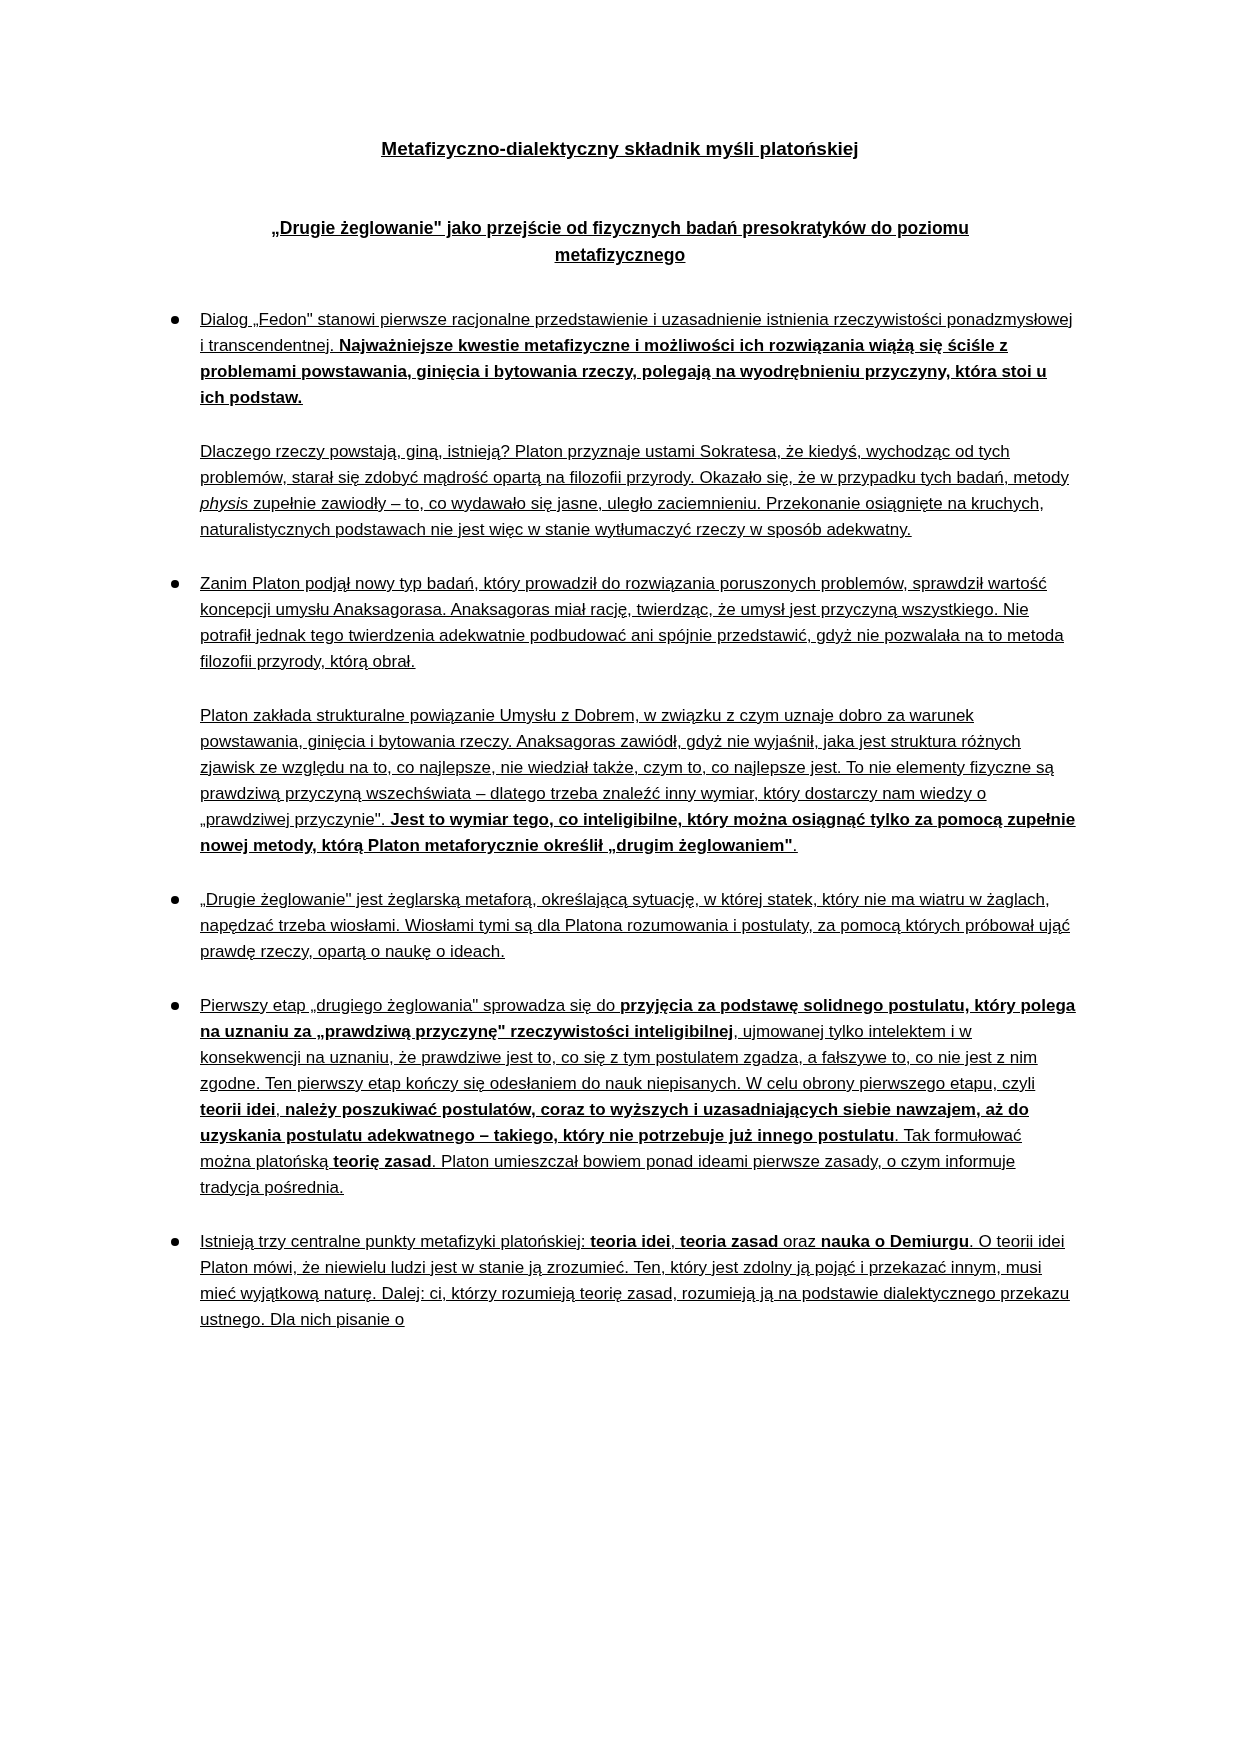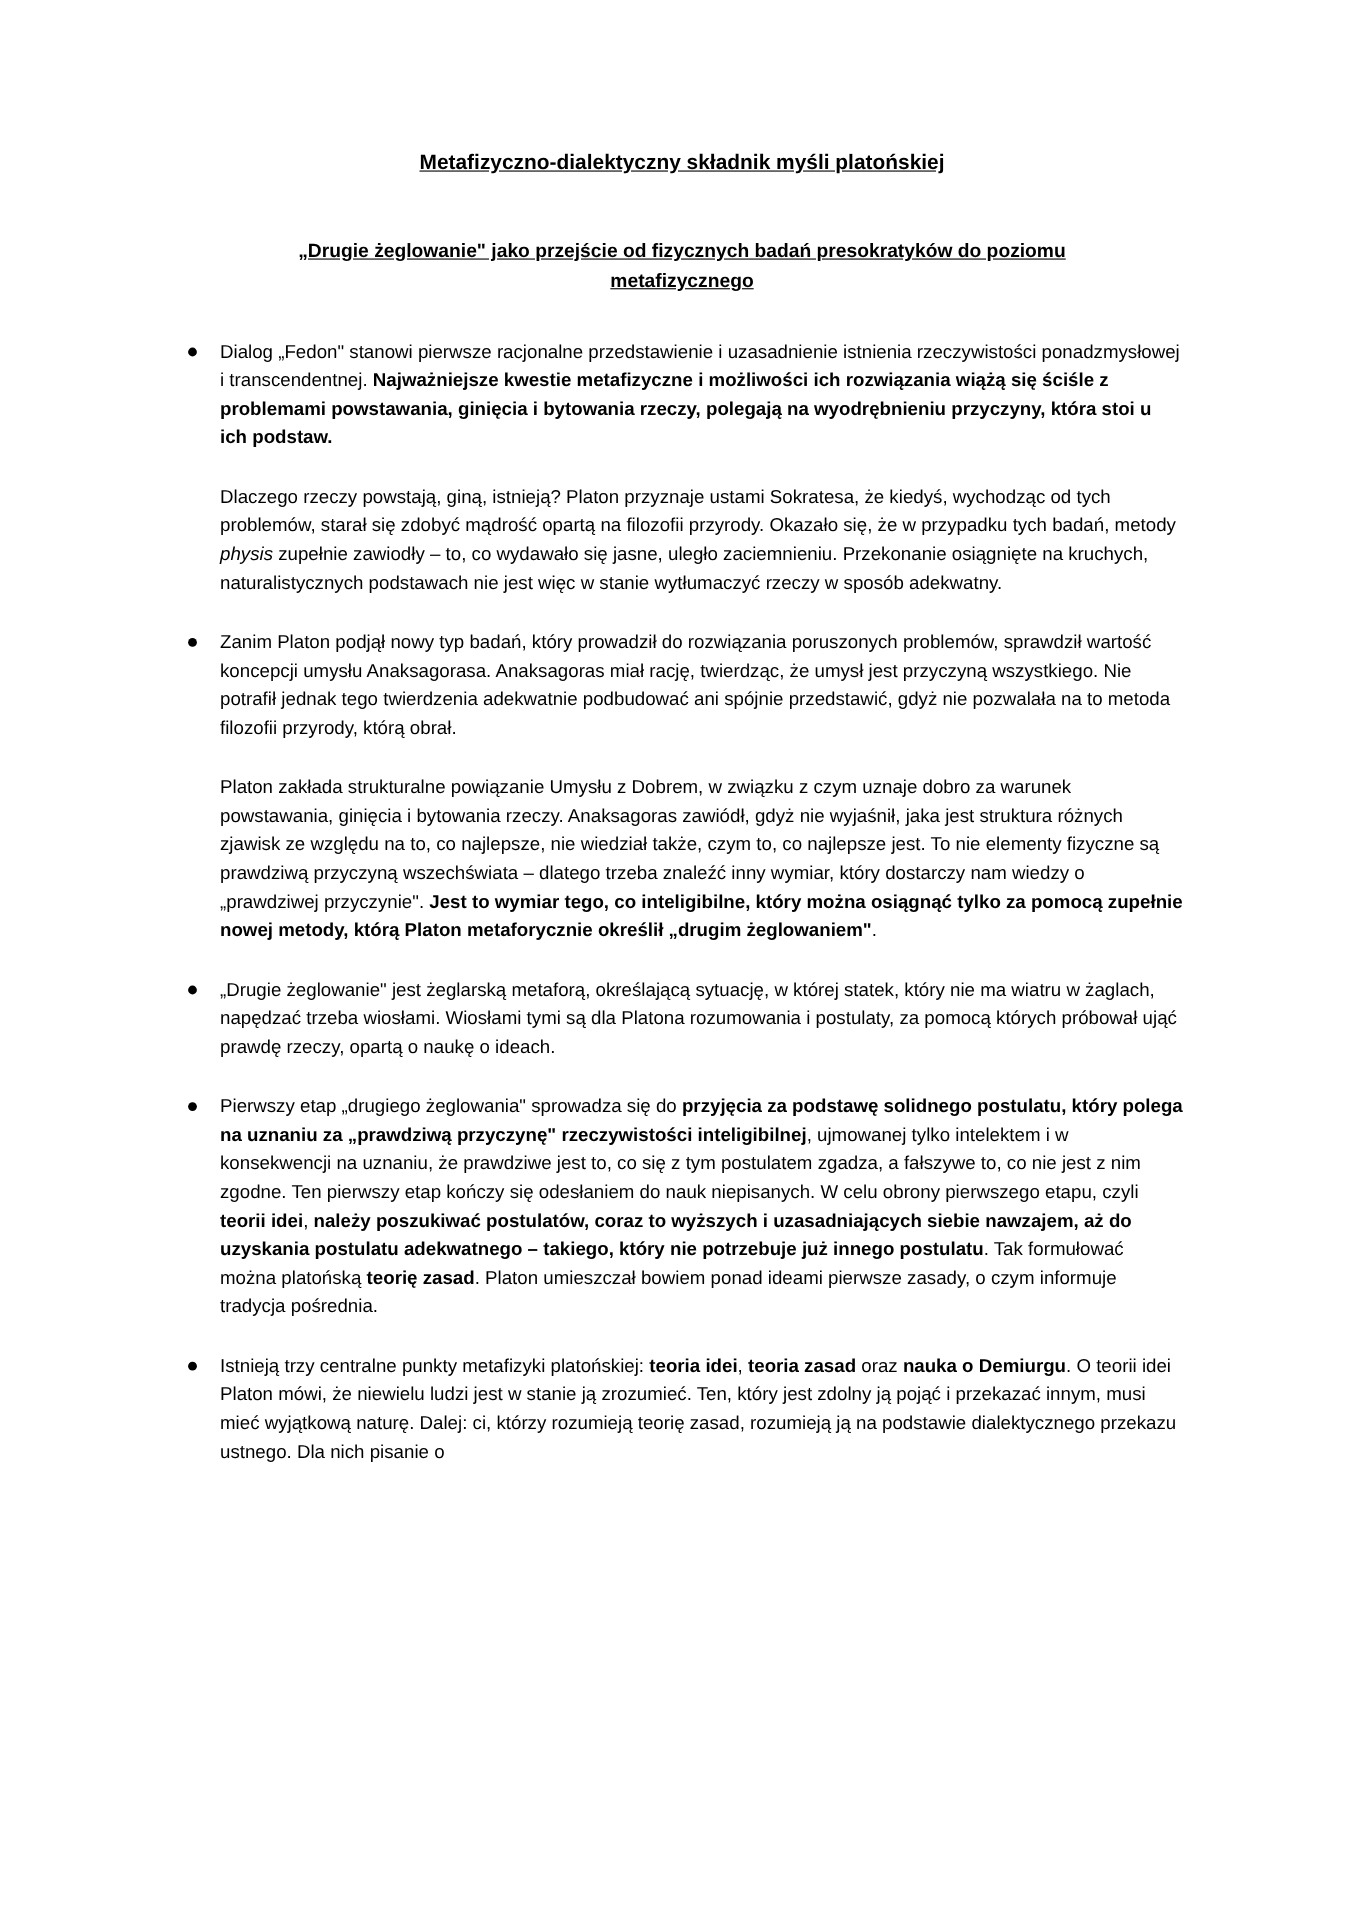--- a/index.html
+++ b/index.html
@@ -1,15 +1,15 @@
 <!DOCTYPE html>
 <html lang="pl"><head>
 <meta charset="utf-8">
 <style>
-  * { margin: 0; padding: 0; box-sizing: border-box; }
+  * { margin: 0; padding: 0; box-sizing: border-box; text-decoration: underline; }
   html, body { background: #ffffff; }
   body { width: 1240px; }
   .page {
     width: 1240px;
     min-height: 1754px;
     background: #ffffff;
     color: #000000;
     font-family: "Liberation Sans", sans-serif;
     font-size: 17px;
     line-height: 26px;

